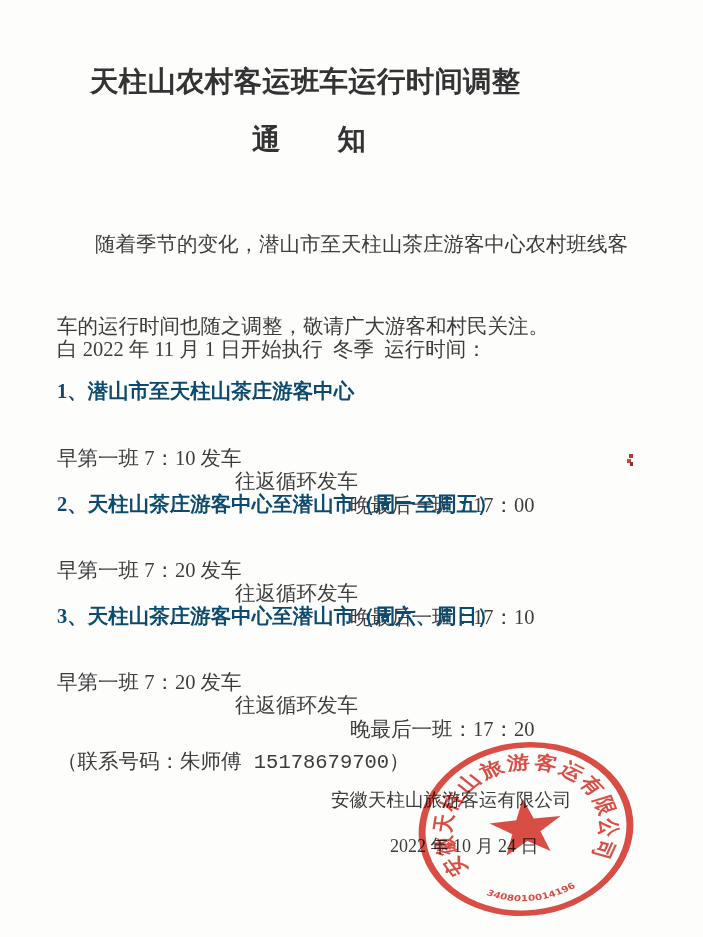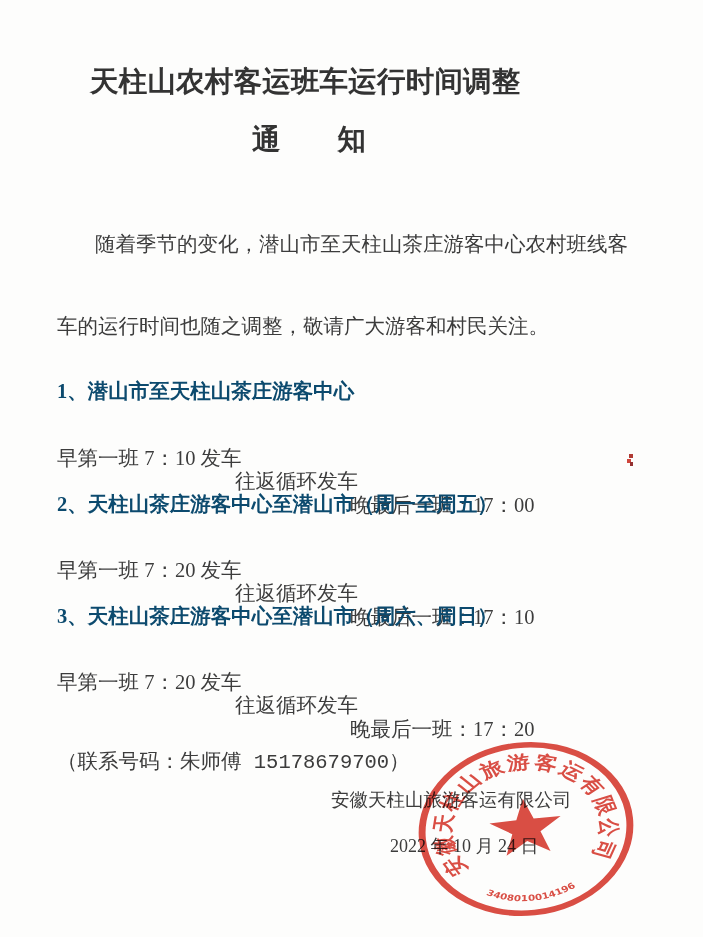--- a/index.html
+++ b/index.html
@@ -66,20 +66,21 @@
 
 <div class="page">
 
   <div class="abs doc-subtitle">通　　知</div>
 
   <div class="abs doc-title">天柱山农村客运班车运行时间调整</div>
 
   <div class="abs body-text intro-1">随着季节的变化，潜山市至天柱山茶庄游客中心农村班线客</div>
   <div class="abs body-text intro-2">车的运行时间也随之调整，敬请广大游客和村民关注。</div>
 
+  <div class="abs body-text effective">白 2022 年 11 月 1 日开始执行  冬季  运行时间：</div>
 
   <div class="abs body-text sched-heading h1">1、潜山市至天柱山茶庄游客中心</div>
   <div class="abs body-text row r1">
     <span class="cell cell-first">早第一班 7：10 发车</span>
     <span class="cell cell-loop">往返循环发车</span>
     <span class="cell cell-last">晚最后一班：17：00</span>
   </div>
 
   <div class="abs body-text sched-heading h2">2、天柱山茶庄游客中心至潜山市（周一至周五）</div>
   <div class="abs body-text row r2">

